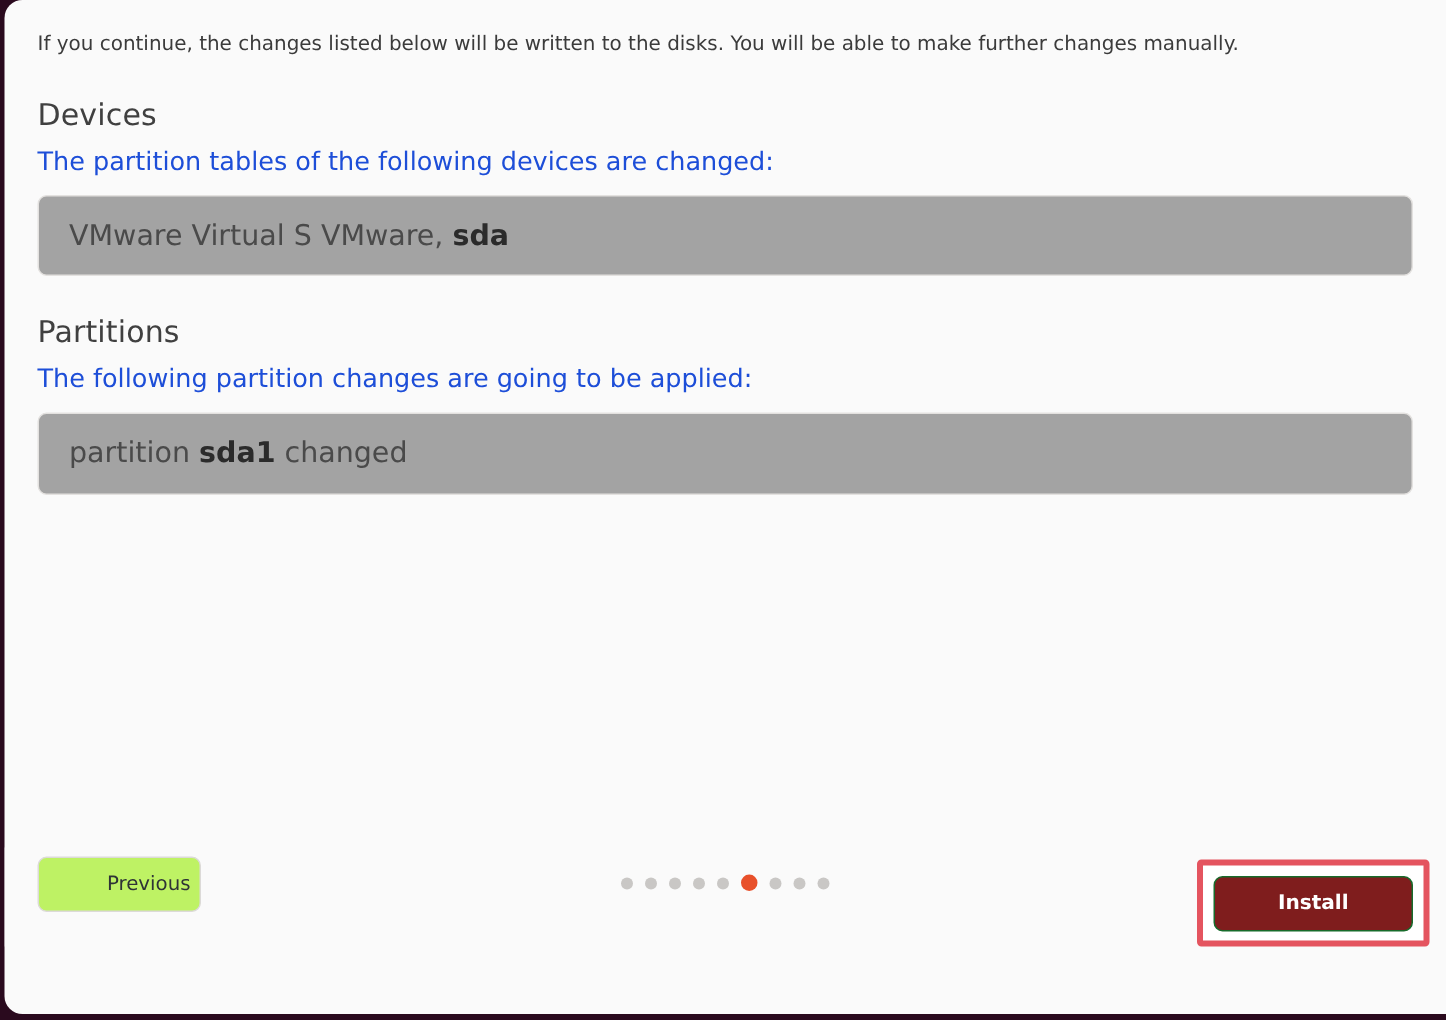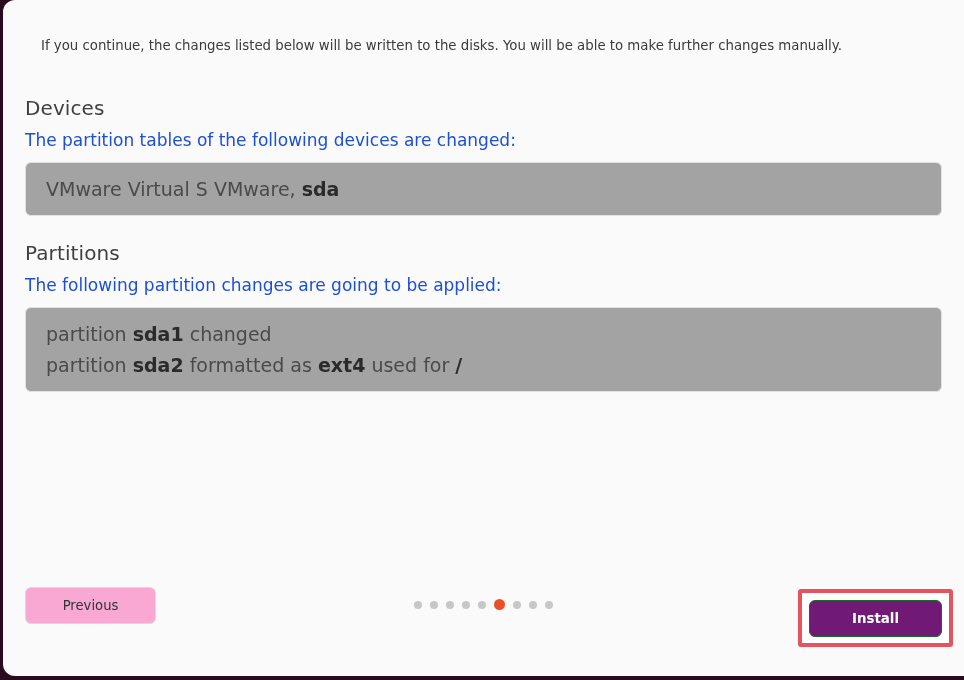--- a/index.html
+++ b/index.html
@@ -64,21 +64,21 @@
 
   
   #content {
     position: relative;
     height: 565px;
     padding: 0 22px;
     box-sizing: border-box;
   }
 
   .intro {
-    margin: 16px;
+    margin: 0;
     padding-top: 21px;
     font-size: 13.3px;
     color: #3b3b3b;
     line-height: 1.35;
   }
 
   .section-heading {
     margin: 0;
     padding-top: 25px;
     font-size: 20px;
@@ -111,29 +111,30 @@
   
   #footer {
     position: relative;
     height: 66px;
     background: #fafafa;
   }
   #previous-button {
     position: absolute;
     left: 22px;
     top: 6px;
-    width: 131px;
+    width: 109px;
     height: 37px;
-    background: #f9a8d4;
+    background: #bef264;
     border: 1px solid #dcdad8;
     border-radius: 6px;
     font-family: "DejaVu Sans", "Liberation Sans", sans-serif;
     font-size: 13.2px;
     color: #2e3436;
     cursor: pointer;
+    text-align: right;
   }
 
   #dots {
     position: absolute;
     left: 0;
     right: 0;
     top: 18px;
     display: flex;
     justify-content: center;
     align-items: center;
@@ -194,37 +195,36 @@
 
     <div class="panel">
       <div class="line"><span>VMware Virtual S VMware, </span><b>sda</b></div>
     </div>
 
     <h2 class="section-heading">Partitions</h2>
     <p class="section-sub">The following partition changes are going to be applied:</p>
 
     <div class="panel">
       <div class="line"><span>partition </span><b>sda1</b><span> changed</span></div>
-      <div class="line"><span>partition </span><b>sda2</b><span> formatted as </span><b>ext4</b><span> used for </span><b>/</b></div>
     </div>
 
   </div>
 
   <div id="footer">
     <button id="previous-button">Previous</button>
 
     <div id="dots">
       <span class="dot" style="background: rgb(201, 199, 197);"></span>
       <span class="dot" style="background: rgb(201, 199, 197);"></span>
       <span class="dot" style="background: rgb(201, 199, 197);"></span>
       <span class="dot" style="background: rgb(201, 199, 197);"></span>
       <span class="dot" style="background: rgb(201, 199, 197);"></span>
       <span class="dot active" style="background: rgb(232, 80, 42);"></span>
       <span class="dot" style="background: rgb(201, 199, 197);"></span>
       <span class="dot" style="background: rgb(201, 199, 197);"></span>
       <span class="dot" style="background: rgb(201, 199, 197);"></span>
     </div>
 
     <div id="install-highlight" style="border-color: rgb(228, 84, 95);"></div>
-    <button id="install-button" style="background: #701a75;">Install</button>
+    <button id="install-button" style="background: #7f1d1d;">Install</button>
   </div>
 
 </div>
 
 </body></html>

